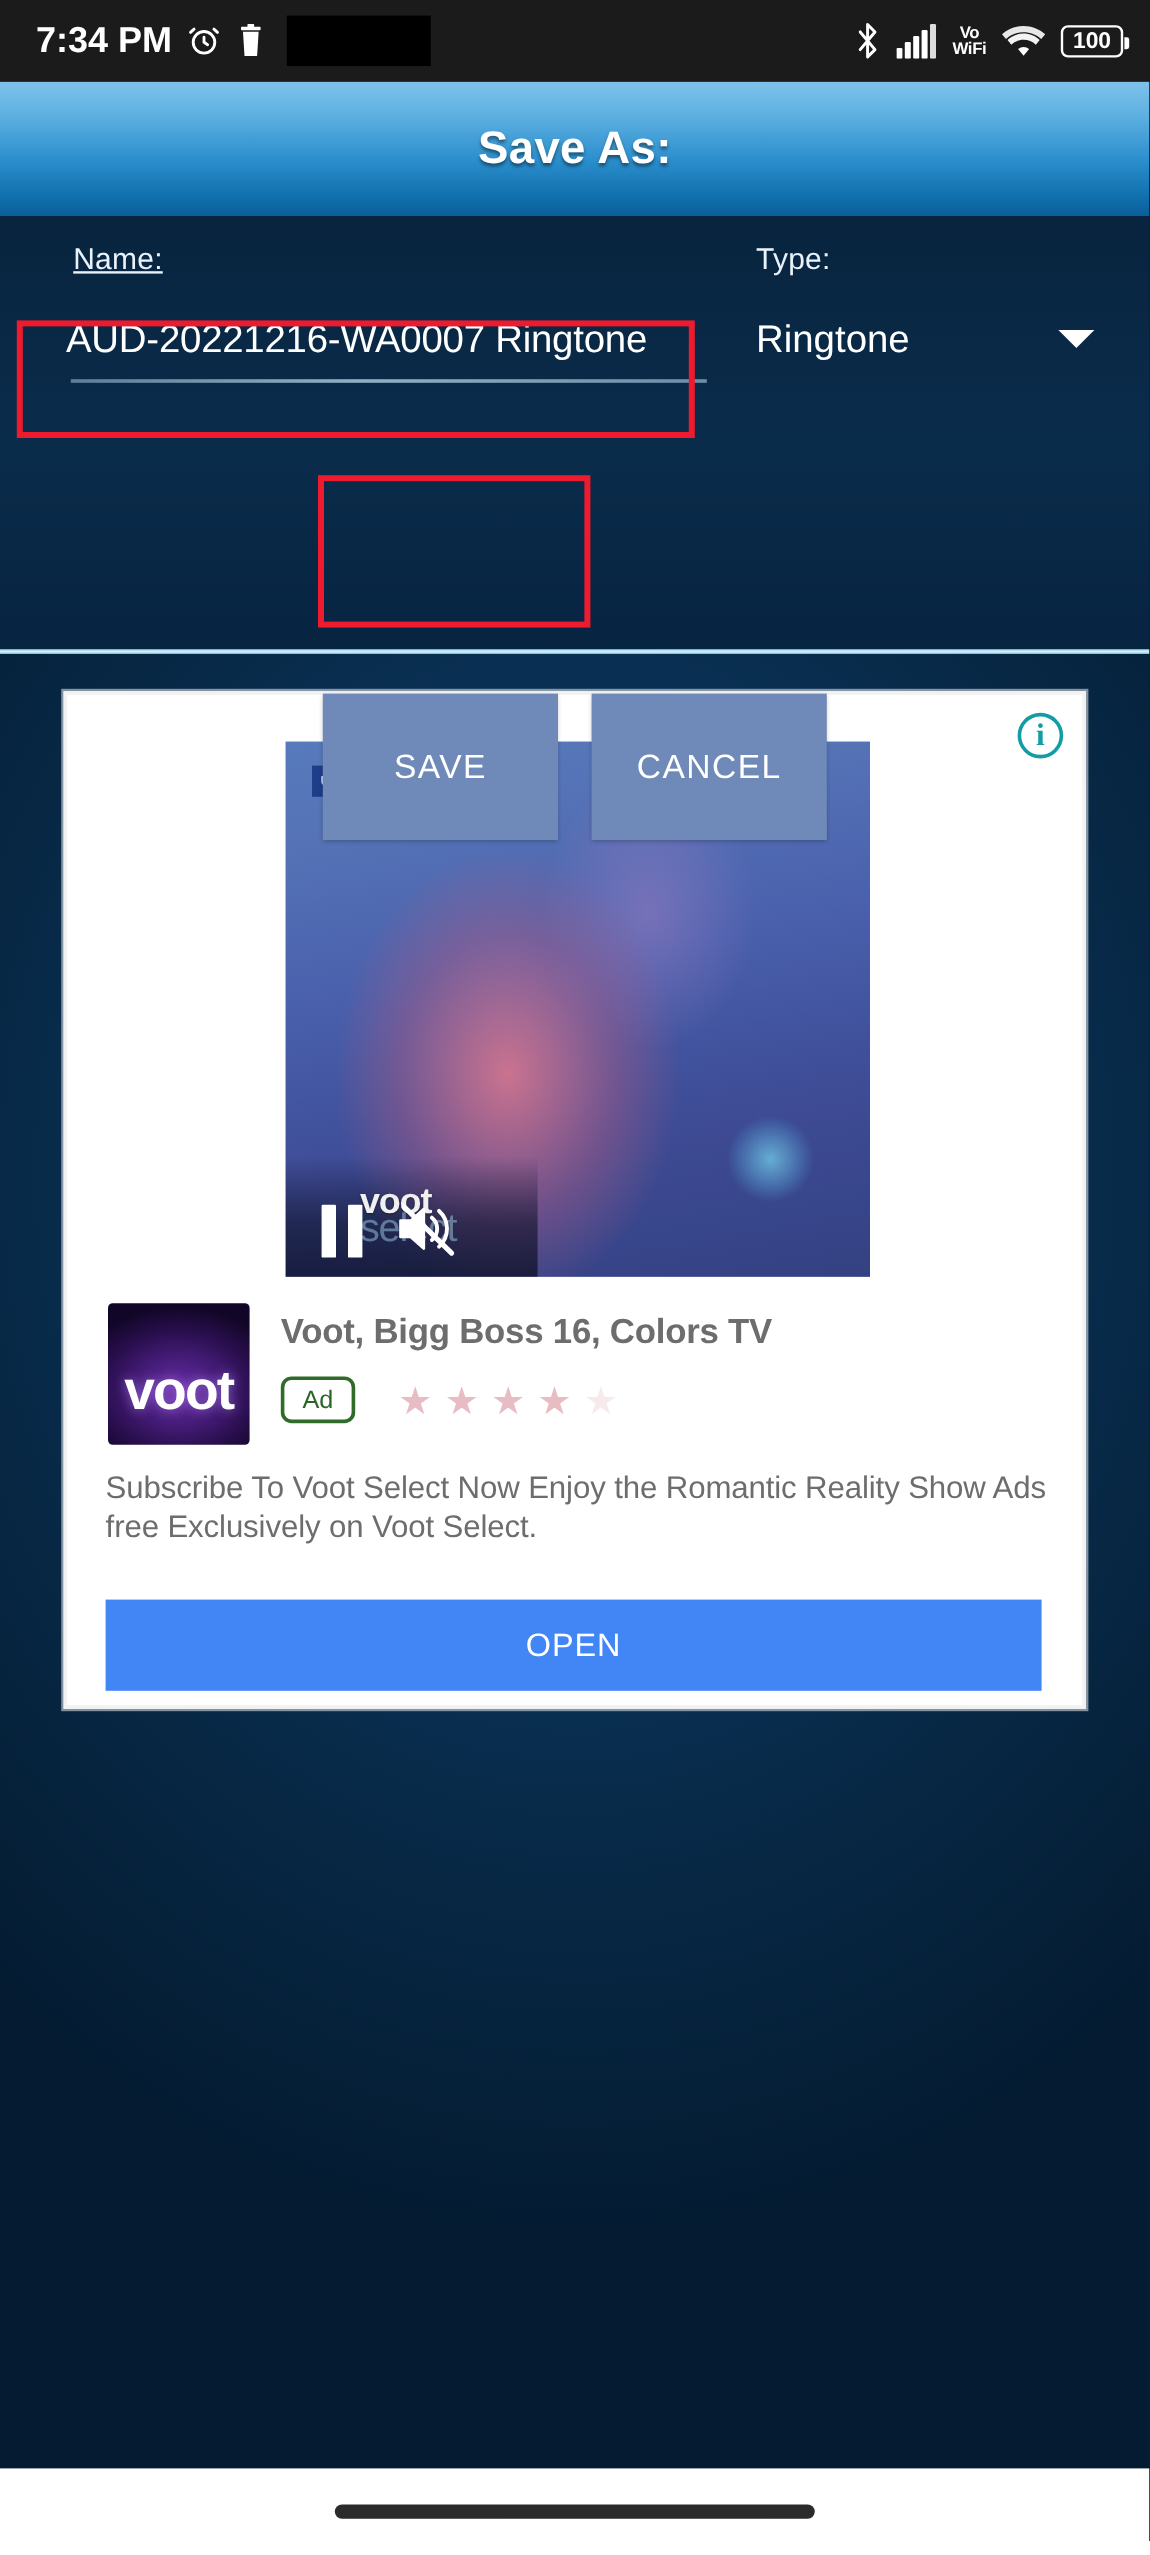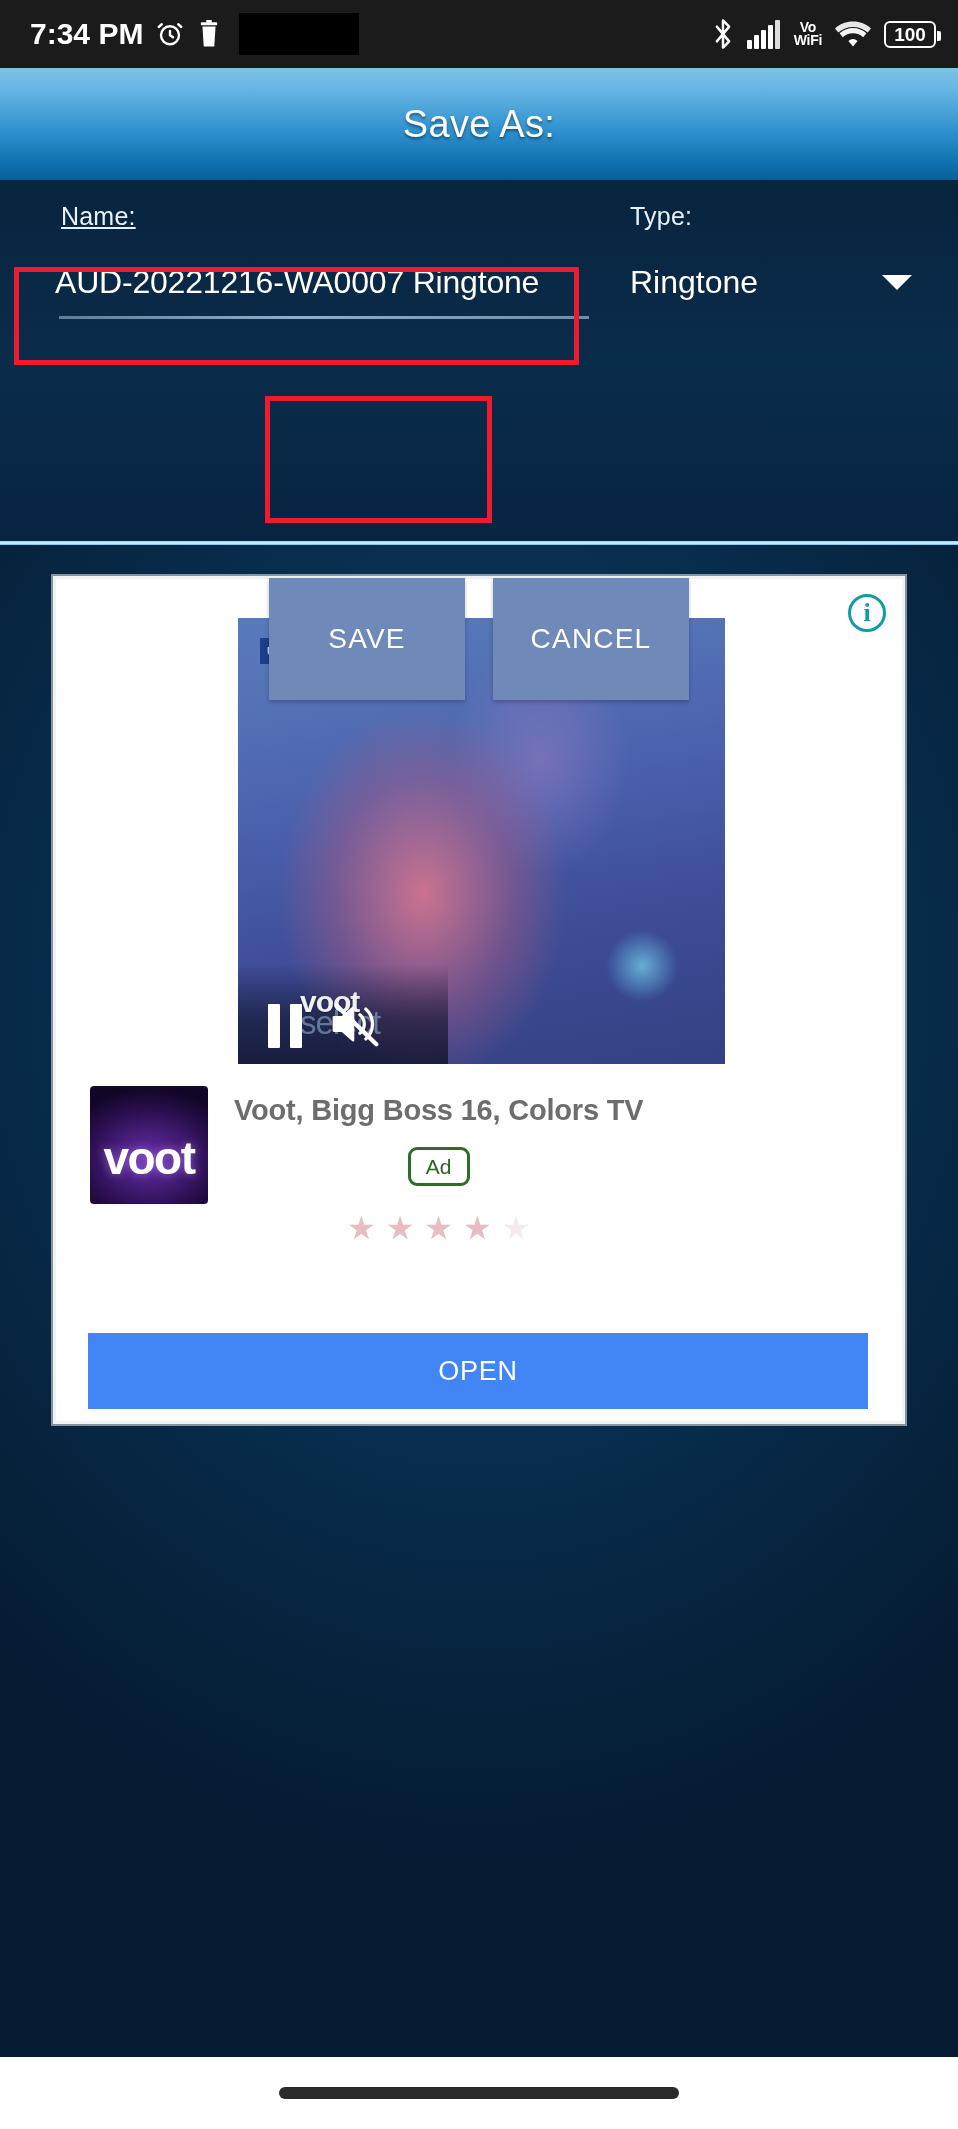--- a/index.html
+++ b/index.html
@@ -86,21 +86,21 @@
     height: 112px;
     background: linear-gradient(180deg, #7ec2ea 0%, #62b3e3 22%, #2c8fcd 58%, #1170ae 85%, #0a5f99 100%);
     display: flex;
     align-items: center;
     justify-content: center;
     z-index: 30;
   }
   .titlebar-text {
     color: #ffffff;
     font-size: 38px;
-    font-weight: 400;
+    font-weight: 700;
     text-shadow: 0 2px 3px rgba(0,0,0,0.45);
     letter-spacing: 0.3px;
   }
 
   
   .dialog {
     position: absolute;
     top: 180px; left: 0;
     width: 958px;
     height: 365px;
@@ -350,21 +350,21 @@
     text-shadow: 0 0 10px rgba(190,150,255,0.55);
   }
   .ad-meta-right { padding-top: 8px; }
   .ad-title {
     color: #6d6d6d;
     font-size: 29px;
     font-weight: 700;
     letter-spacing: -0.2px;
     margin-bottom: 20px;
   }
-  .ad-badge-row { display: flex; align-items: center; gap: 26px; flex-direction: column; }
+  .ad-badge-row { display: flex; align-items: center; gap: 36px; }
   .ad-badge {
     border: 3px solid #306b29;
     border-radius: 9px;
     color: #2c6327;
     font-size: 21px;
     font-weight: 400;
     padding: 5px 15px;
     line-height: 1.1;
   }
   .stars { display: flex; gap: 10px; align-items: center; }
@@ -548,20 +548,21 @@
               <span class="star">★</span>
               <span class="star">★</span>
               <span class="star">★</span>
               <span class="star">★</span>
               <span class="star faint">★</span>
             </span>
           </div>
         </div>
       </div>
 
+      <div class="ad-desc">Subscribe To Voot Select Now Enjoy the Romantic Reality Show Ads free Exclusively on Voot Select.</div>
 
       <button class="open-btn">OPEN</button>
     </div>
   </div>
 
   <div class="navbar">
     <div class="nav-pill"></div>
   </div>
 
 </div>

